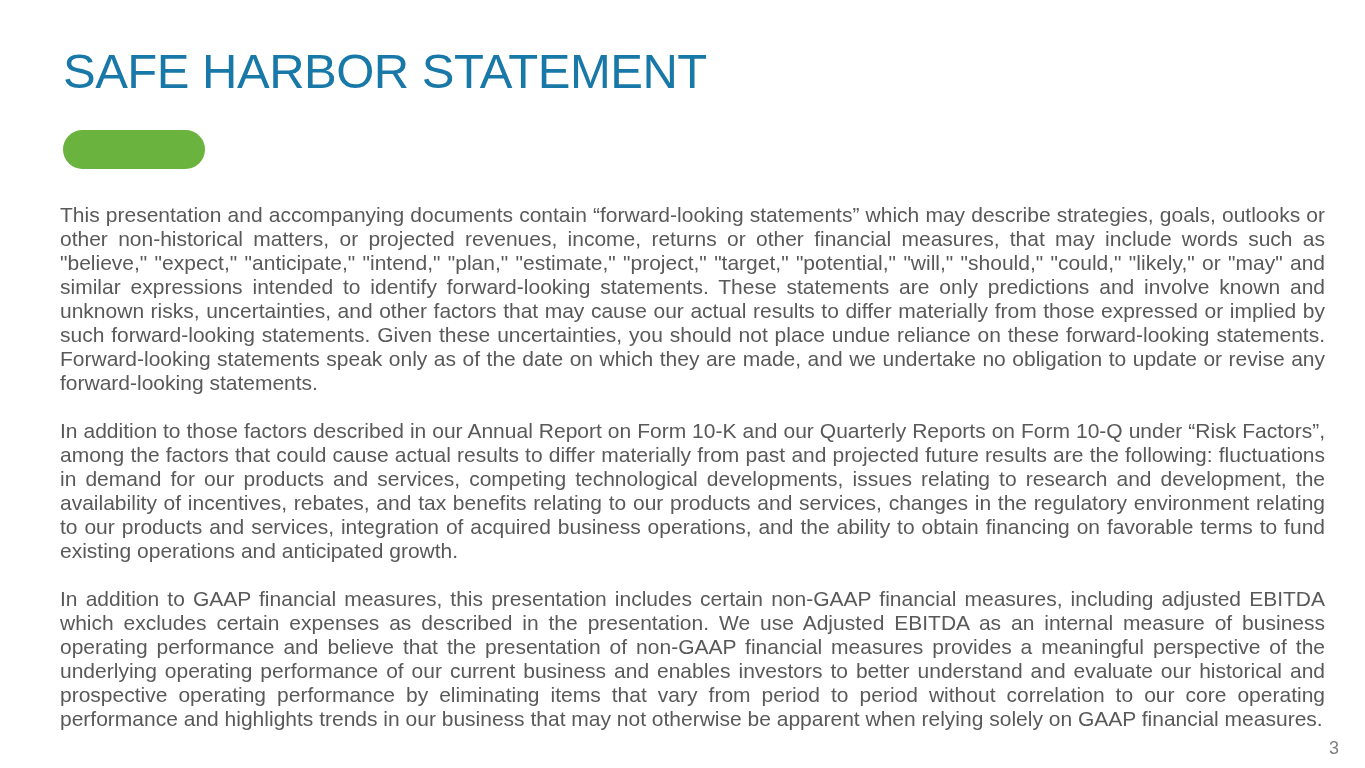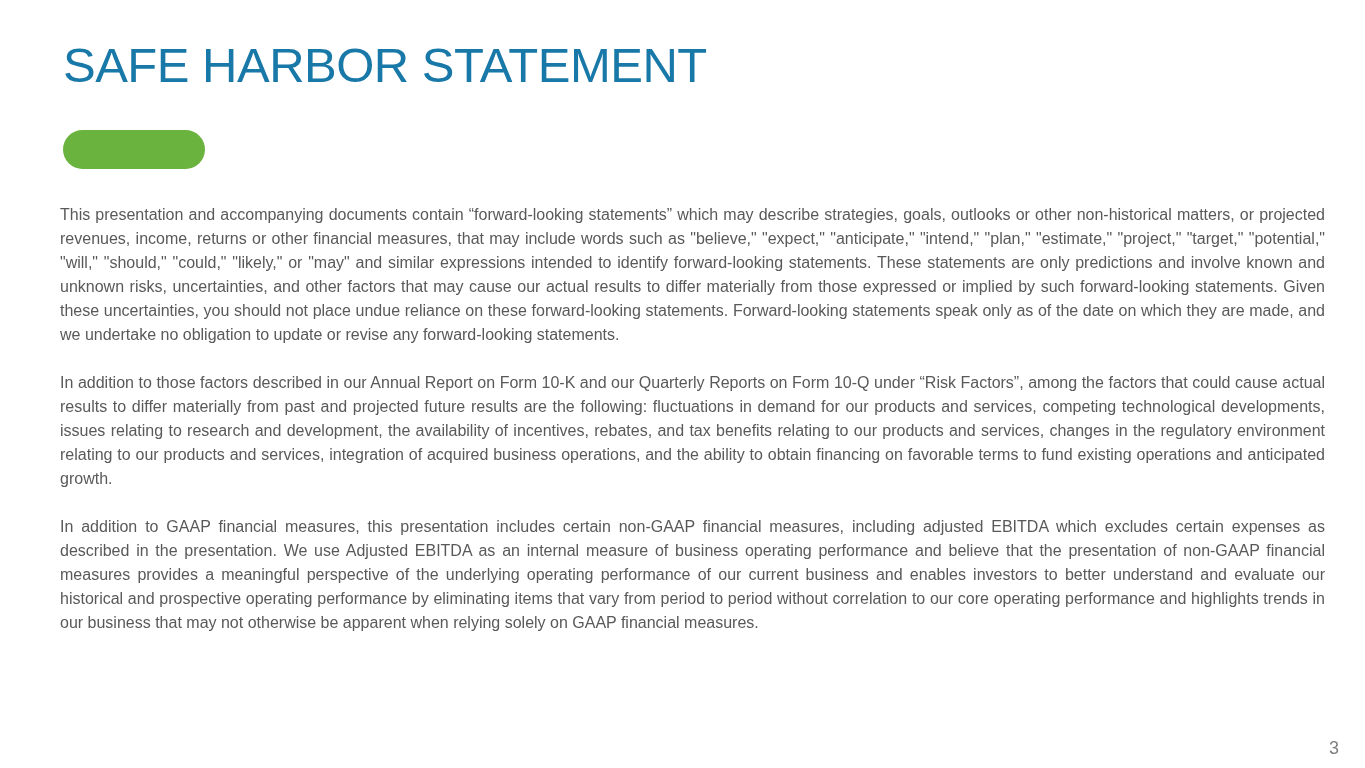--- a/index.html
+++ b/index.html
@@ -11,21 +11,21 @@
     position: relative;
     width: 1365px;
     height: 768px;
     background: #ffffff;
     overflow: hidden;
     font-family: "Liberation Sans", sans-serif;
   }
   .slide-title {
     position: absolute;
     left: 63px;
-    top: 40px;
+    top: 46px;
     margin: 0;
     font-size: 49px;
     font-weight: 400;
     letter-spacing: -0.5px;
     line-height: 1.05;
     color: var(--title, #1878a8);
     white-space: nowrap;
   }
   .accent-pill {
     position: absolute;
@@ -35,21 +35,21 @@
     height: 39px;
     border-radius: 20px;
     background: var(--accent, #6ab33e);
   }
   .body-text {
     position: absolute;
     left: 60px;
     top: 203px;
     width: 1265px;
     color: var(--body, #595959);
-    font-size: 16px;
+    font-size: 21px;
     line-height: 24px;
     text-align: justify;
   }
   .body-text p {
     margin: 0 0 24px 0;
   }
   .page-number {
     position: absolute;
     right: 26px;
     bottom: 11px;

